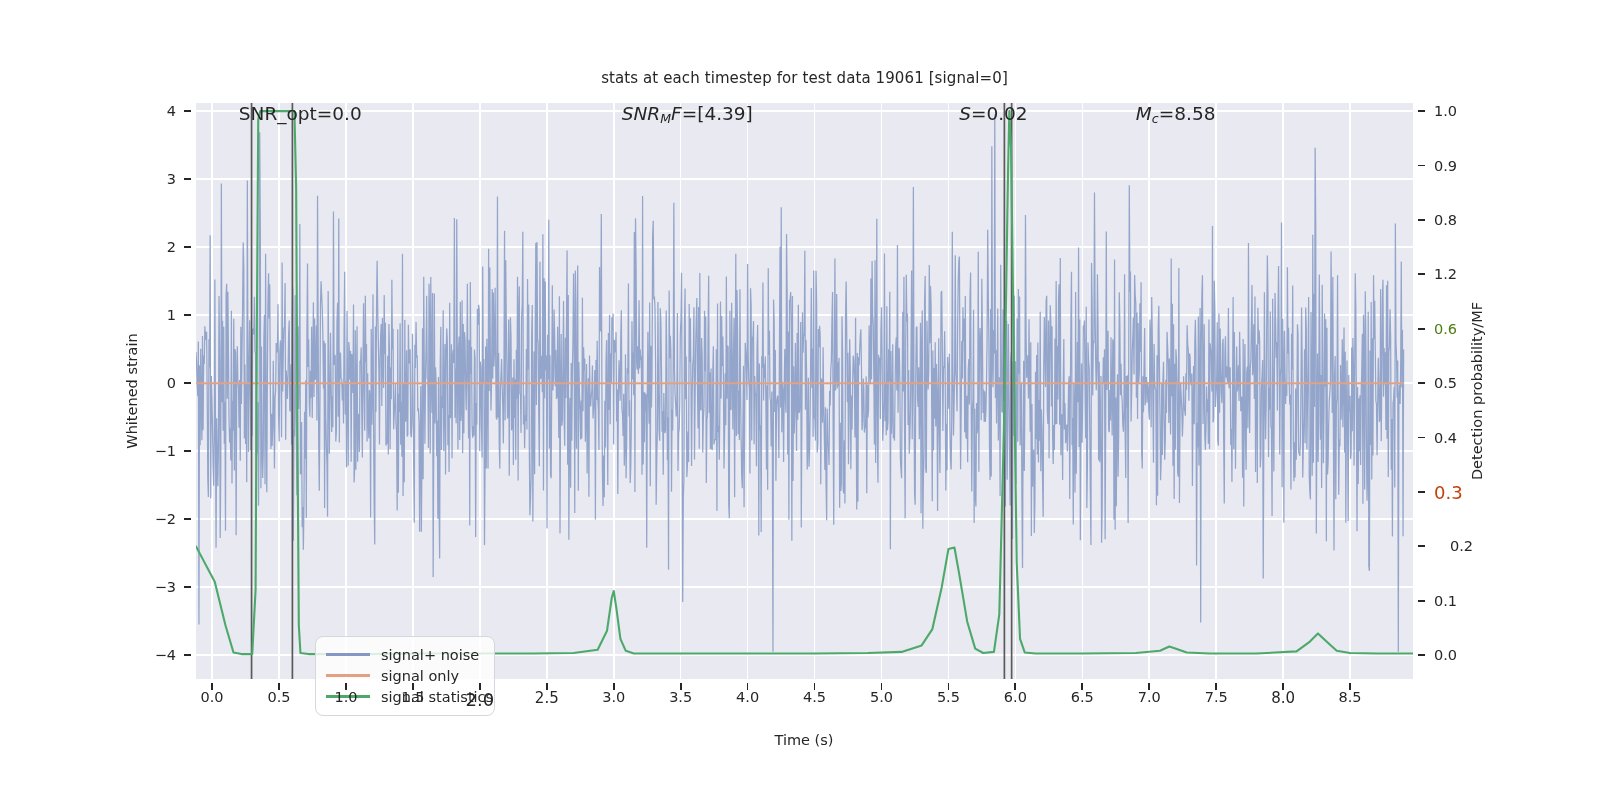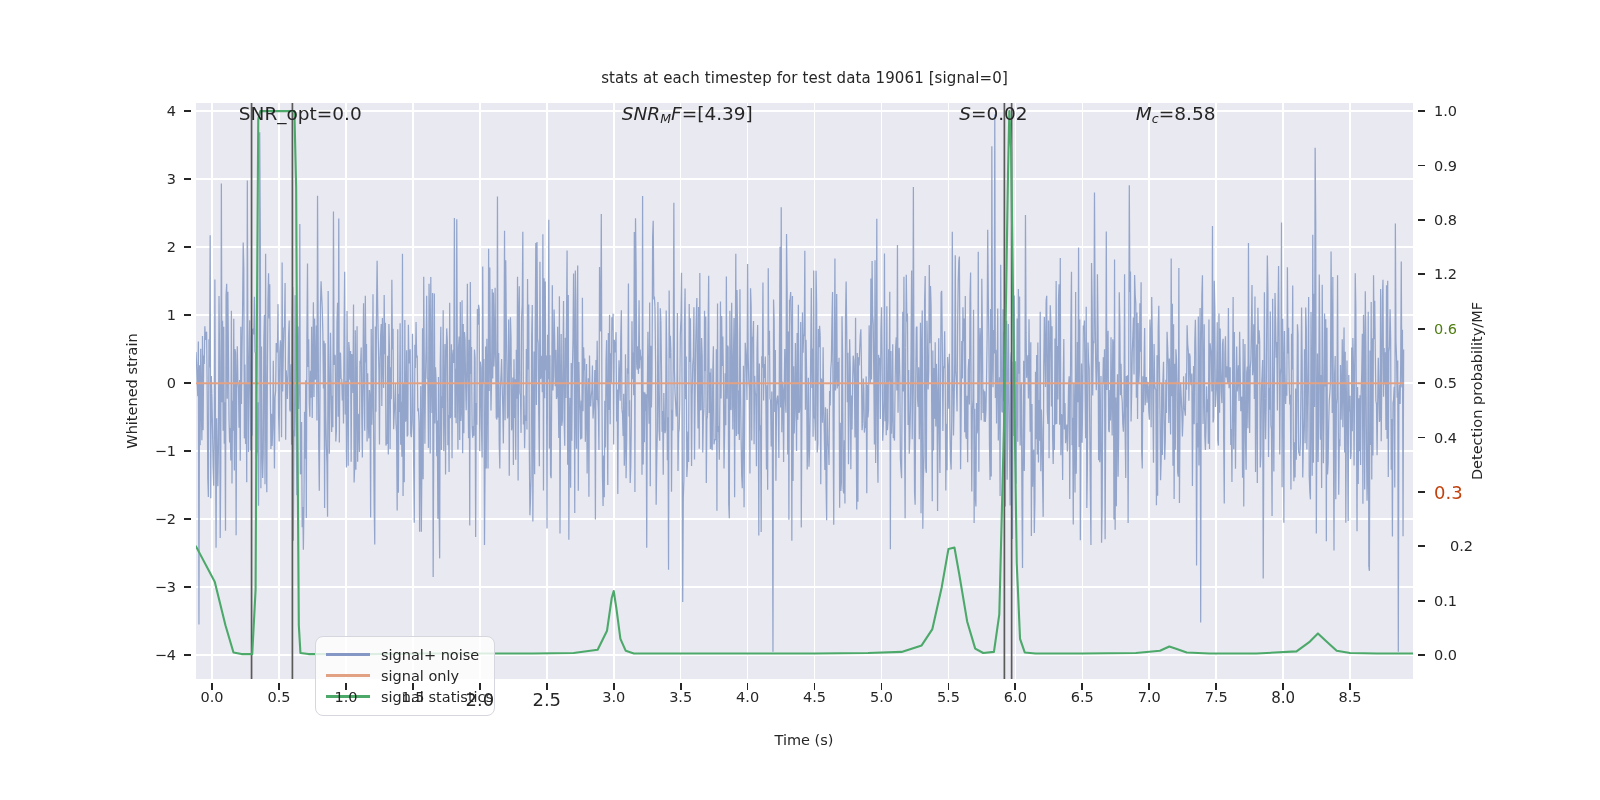--- a/index.html
+++ b/index.html
@@ -200,21 +200,21 @@
         <div style="position: absolute; font-size: 14.5px; color: rgb(38, 38, 38); white-space: nowrap; left: 16.066px; top: 586px; transform: translate(-50%, 0px);">0.0</div>
         <div class="tick-mark" style="left: 15.166px; top: 580px; width: 1.8px; height: 7px;"></div>
         <div style="position: absolute; font-size: 14.5px; color: rgb(38, 38, 38); white-space: nowrap; left: 83.0077px; top: 586px; transform: translate(-50%, 0px);">0.5</div>
         <div class="tick-mark" style="left: 82.1077px; top: 580px; width: 1.8px; height: 7px;"></div>
         <div style="position: absolute; font-size: 14.5px; color: rgb(38, 38, 38); white-space: nowrap; left: 149.949px; top: 586px; transform: translate(-50%, 0px);">1.0</div>
         <div class="tick-mark" style="left: 149.049px; top: 580px; width: 1.8px; height: 7px;"></div>
         <div style="position: absolute; font-size: 14.5px; color: rgb(38, 38, 38); white-space: nowrap; left: 216.891px; top: 586px; transform: translate(-50%, 0px);">1.5</div>
         <div class="tick-mark" style="left: 215.991px; top: 580px; width: 1.8px; height: 7px;"></div>
         <div style="position: absolute; font-size: 18px; color: rgb(38, 38, 38); white-space: nowrap; left: 283.833px; top: 586px; transform: translate(-50%, 0px);">2.0</div>
         <div class="tick-mark" style="left: 282.933px; top: 580px; width: 1.8px; height: 7px;"></div>
-        <div style="position: absolute; font-size: 18px; color: rgb(38, 38, 38); white-space: nowrap; left: 350.774px; top: 586px; transform: translate(-50%, 0px);">2.5</div>
+        <div style="position: absolute; font-size: 15px; color: rgb(38, 38, 38); white-space: nowrap; left: 350.774px; top: 586px; transform: translate(-50%, 0px);">2.5</div>
         <div class="tick-mark" style="left: 349.874px; top: 580px; width: 1.8px; height: 7px;"></div>
         <div style="position: absolute; font-size: 14.5px; color: rgb(38, 38, 38); white-space: nowrap; left: 417.716px; top: 586px; transform: translate(-50%, 0px);">3.0</div>
         <div class="tick-mark" style="left: 416.816px; top: 580px; width: 1.8px; height: 7px;"></div>
         <div style="position: absolute; font-size: 14.5px; color: rgb(38, 38, 38); white-space: nowrap; left: 484.658px; top: 586px; transform: translate(-50%, 0px);">3.5</div>
         <div class="tick-mark" style="left: 483.758px; top: 580px; width: 1.8px; height: 7px;"></div>
         <div style="position: absolute; font-size: 14.5px; color: rgb(38, 38, 38); white-space: nowrap; left: 551.6px; top: 586px; transform: translate(-50%, 0px);">4.0</div>
         <div class="tick-mark" style="left: 550.7px; top: 580px; width: 1.8px; height: 7px;"></div>
         <div style="position: absolute; font-size: 14.5px; color: rgb(38, 38, 38); white-space: nowrap; left: 618.541px; top: 586px; transform: translate(-50%, 0px);">4.5</div>
         <div class="tick-mark" style="left: 617.641px; top: 580px; width: 1.8px; height: 7px;"></div>
         <div style="position: absolute; font-size: 14.5px; color: rgb(38, 38, 38); white-space: nowrap; left: 685.483px; top: 586px; transform: translate(-50%, 0px);">5.0</div>

